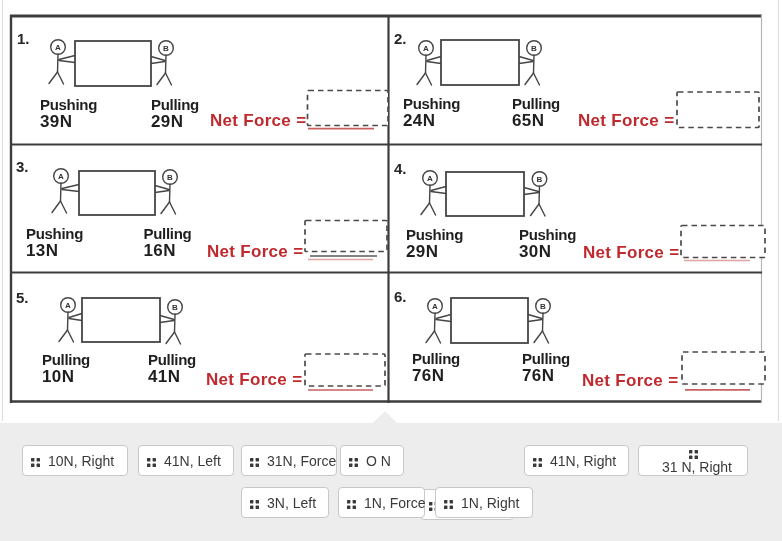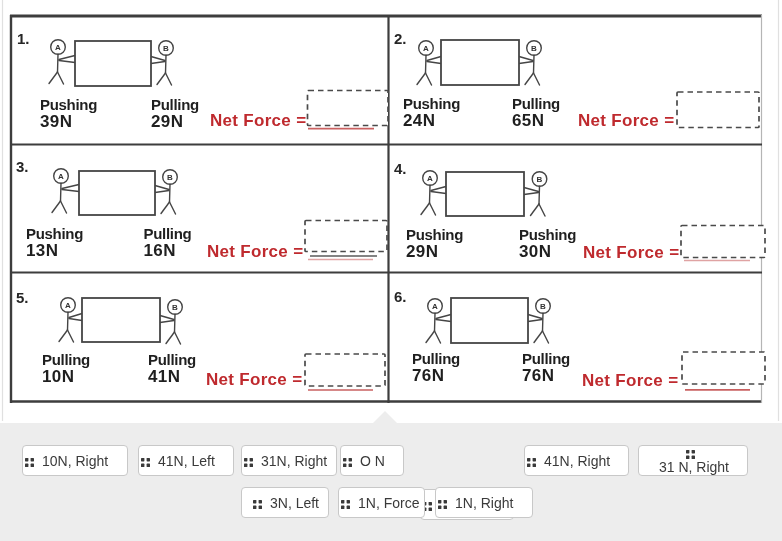--- a/index.html
+++ b/index.html
@@ -13,21 +13,21 @@
   .fig circle, .fig line { stroke:#454545; stroke-width:1.4; fill:none; stroke-linecap:round; }
   .crate { stroke:#454545; stroke-width:1.8; fill:#fff; }
   .dash { fill:#fff; stroke:#4a4a4a; stroke-width:1.7; stroke-dasharray:5.5 4; }
   .red { stroke:#c96060; stroke-width:1.7; } .pink { stroke:#dfa3a3; stroke-width:1.5; } .dark { stroke:#5a5a5a; stroke-width:1.5; }
     .tray { position:absolute; left:0; top:423px; width:782px; height:118px; background:#ededed; }
   .notch { position:absolute; left:373px; top:411px; width:0; height:0;
             border-left:12.5px solid transparent; border-right:12.5px solid transparent;
             border-bottom:12px solid #ededed; }
   .chip { position:absolute; height:31px; box-sizing:border-box; background:#fff;
            border:1px solid #c8c8c8; border-radius:4px; display:flex; align-items:center;
-           padding-left:2px; font-size:14px; color:#3a3a3a; }
+           padding-left:8px; font-size:14px; color:#3a3a3a; }
   .chip .gr { margin-right:8px; margin-top:4px; flex:none; }
   .chip .gr rect { fill:#3a3a3a; }
   .chip span { white-space:nowrap; }
 </style></head>
 <body>
 <div id="stage">
 <svg width="782" height="423" viewBox="0 0 782 423" style="position:absolute;left:0;top:0">
   <line x1="2.5" y1="0" x2="2.5" y2="421" stroke="#e0e0e0" stroke-width="1.2"></line>
   <line x1="778.5" y1="0" x2="778.5" y2="421" stroke="#e0e0e0" stroke-width="1.2"></line>
   <line x1="10" y1="16" x2="762" y2="16" stroke="#3d3d3d" stroke-width="2.8"></line>
@@ -208,21 +208,21 @@
       </svg>
       <span>41N, Left</span>
     </div>
 <div class="chip" style="left:241px;top:445px;width:96px;">
       <svg class="gr" width="9" height="9" viewBox="0 0 9 9">
         <rect x="0" y="0" width="3.4" height="3.4" rx="0.6"></rect>
         <rect x="5.6" y="0" width="3.4" height="3.4" rx="0.6"></rect>
         <rect x="0" y="5.6" width="3.4" height="3.4" rx="0.6"></rect>
         <rect x="5.6" y="5.6" width="3.4" height="3.4" rx="0.6"></rect>
       </svg>
-      <span>31N, Right</span>
+      <span>31N, Force</span>
     </div>
 <div class="chip" style="left:340px;top:445px;width:64px;">
       <svg class="gr" width="9" height="9" viewBox="0 0 9 9">
         <rect x="0" y="0" width="3.4" height="3.4" rx="0.6"></rect>
         <rect x="5.6" y="0" width="3.4" height="3.4" rx="0.6"></rect>
         <rect x="0" y="5.6" width="3.4" height="3.4" rx="0.6"></rect>
         <rect x="5.6" y="5.6" width="3.4" height="3.4" rx="0.6"></rect>
       </svg>
       <span>O N</span>
     </div>
@@ -246,21 +246,21 @@
     </div>
 <div class="chip" style="left:638px;top:445px;width:110px;flex-direction:column;">
       <svg class="gr" width="9" height="9" viewBox="0 0 9 9">
         <rect x="0" y="0" width="3.4" height="3.4" rx="0.6"></rect>
         <rect x="5.6" y="0" width="3.4" height="3.4" rx="0.6"></rect>
         <rect x="0" y="5.6" width="3.4" height="3.4" rx="0.6"></rect>
         <rect x="5.6" y="5.6" width="3.4" height="3.4" rx="0.6"></rect>
       </svg>
       <span>31 N, Right</span>
     </div>
-<div class="chip" style="left:241px;top:487px;width:88px;justify-content:center;">
+<div class="chip" style="left:241px;top:487px;width:88px;">
       <svg class="gr" width="9" height="9" viewBox="0 0 9 9">
         <rect x="0" y="0" width="3.4" height="3.4" rx="0.6"></rect>
         <rect x="5.6" y="0" width="3.4" height="3.4" rx="0.6"></rect>
         <rect x="0" y="5.6" width="3.4" height="3.4" rx="0.6"></rect>
         <rect x="5.6" y="5.6" width="3.4" height="3.4" rx="0.6"></rect>
       </svg>
       <span>3N, Left</span>
     </div>
 <div class="chip" style="left:338px;top:487px;width:87px;">
       <svg class="gr" width="9" height="9" viewBox="0 0 9 9">

